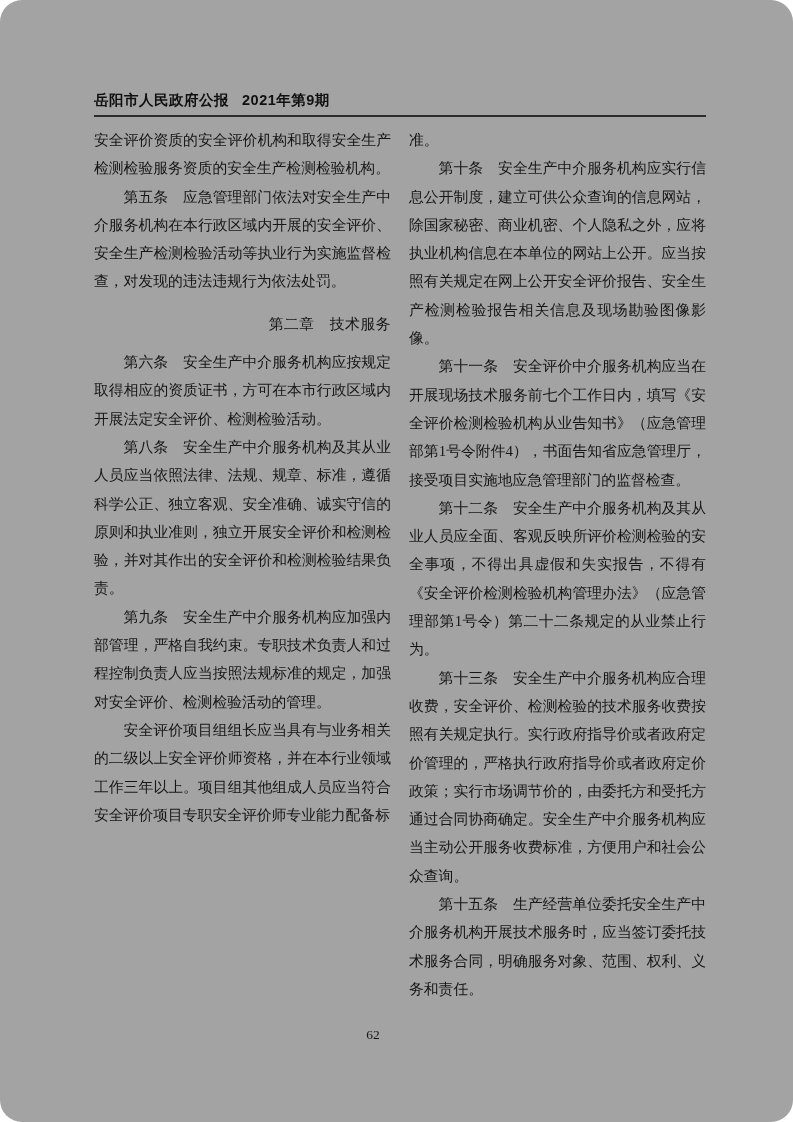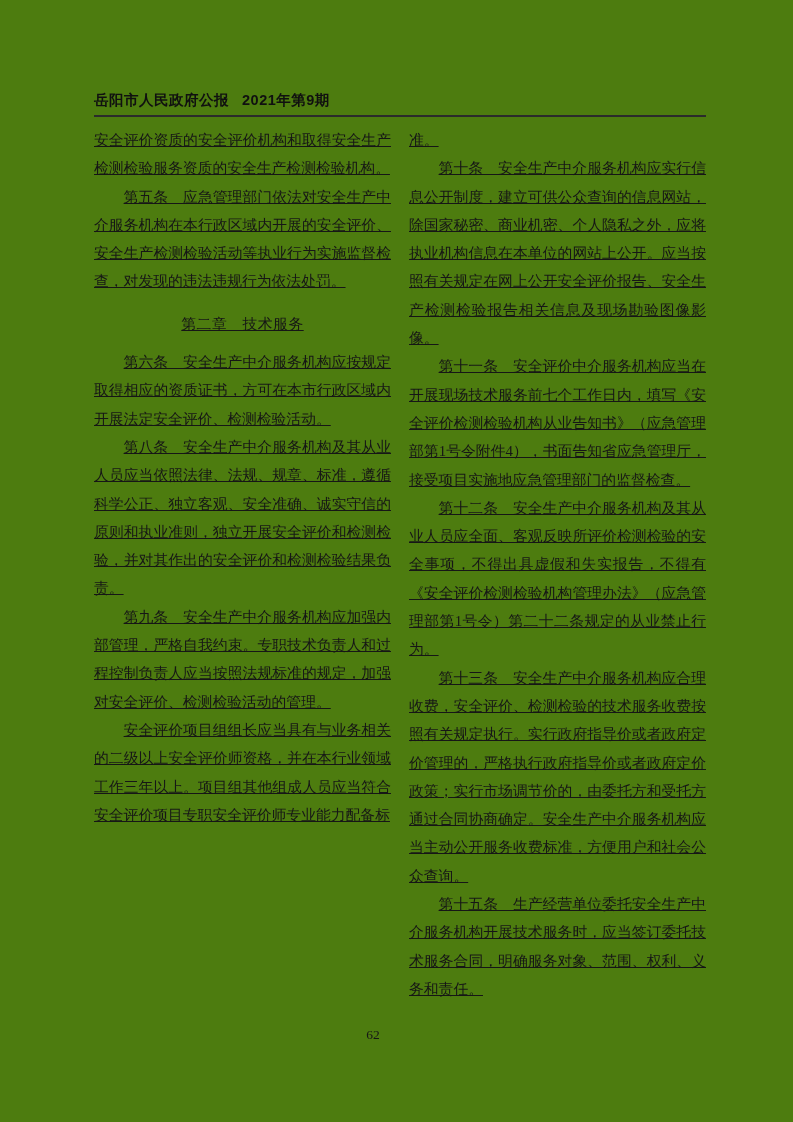--- a/index.html
+++ b/index.html
@@ -4,24 +4,25 @@
 <style>
   html, body {
     margin: 0;
     padding: 0;
     background: #ffffff;
   }
   .page {
     position: relative;
     width: 793px;
     height: 1122px;
-    background: #4d7c0f;
+    background: #a3a3a3;
     overflow: hidden;
     font-family: "Liberation Serif", "DejaVu Serif", serif;
     color: #161616;
+    border-radius: 22px;
   }
   .masthead {
     position: absolute;
     left: 94px;
     top: 91px;
     width: 612px;
     display: flex;
     align-items: baseline;
     gap: 13px;
     font-family: "Liberation Sans", "DejaVu Sans", sans-serif;
@@ -46,30 +47,29 @@
     flex: 0 0 297px;
   }
   .para {
     margin: 0;
     font-size: 14.8px;
     line-height: 28.3px;
     text-align: justify;
     text-justify: inter-ideograph;
     word-break: break-all;
     overflow-wrap: break-word;
-    text-decoration: underline;
   }
   .para.indent {
     text-indent: 2em;
   }
   .para.continuation {
     text-indent: 0;
   }
   .para.chapter {
-    text-align: center;
+    text-align: right;
     text-indent: 0;
     margin: 14px 0 10px 0;
     letter-spacing: 0.5px;
   }
   .page-footer {
     position: absolute;
     left: 0;
     top: 1026px;
     width: 746px;
     text-align: center;

